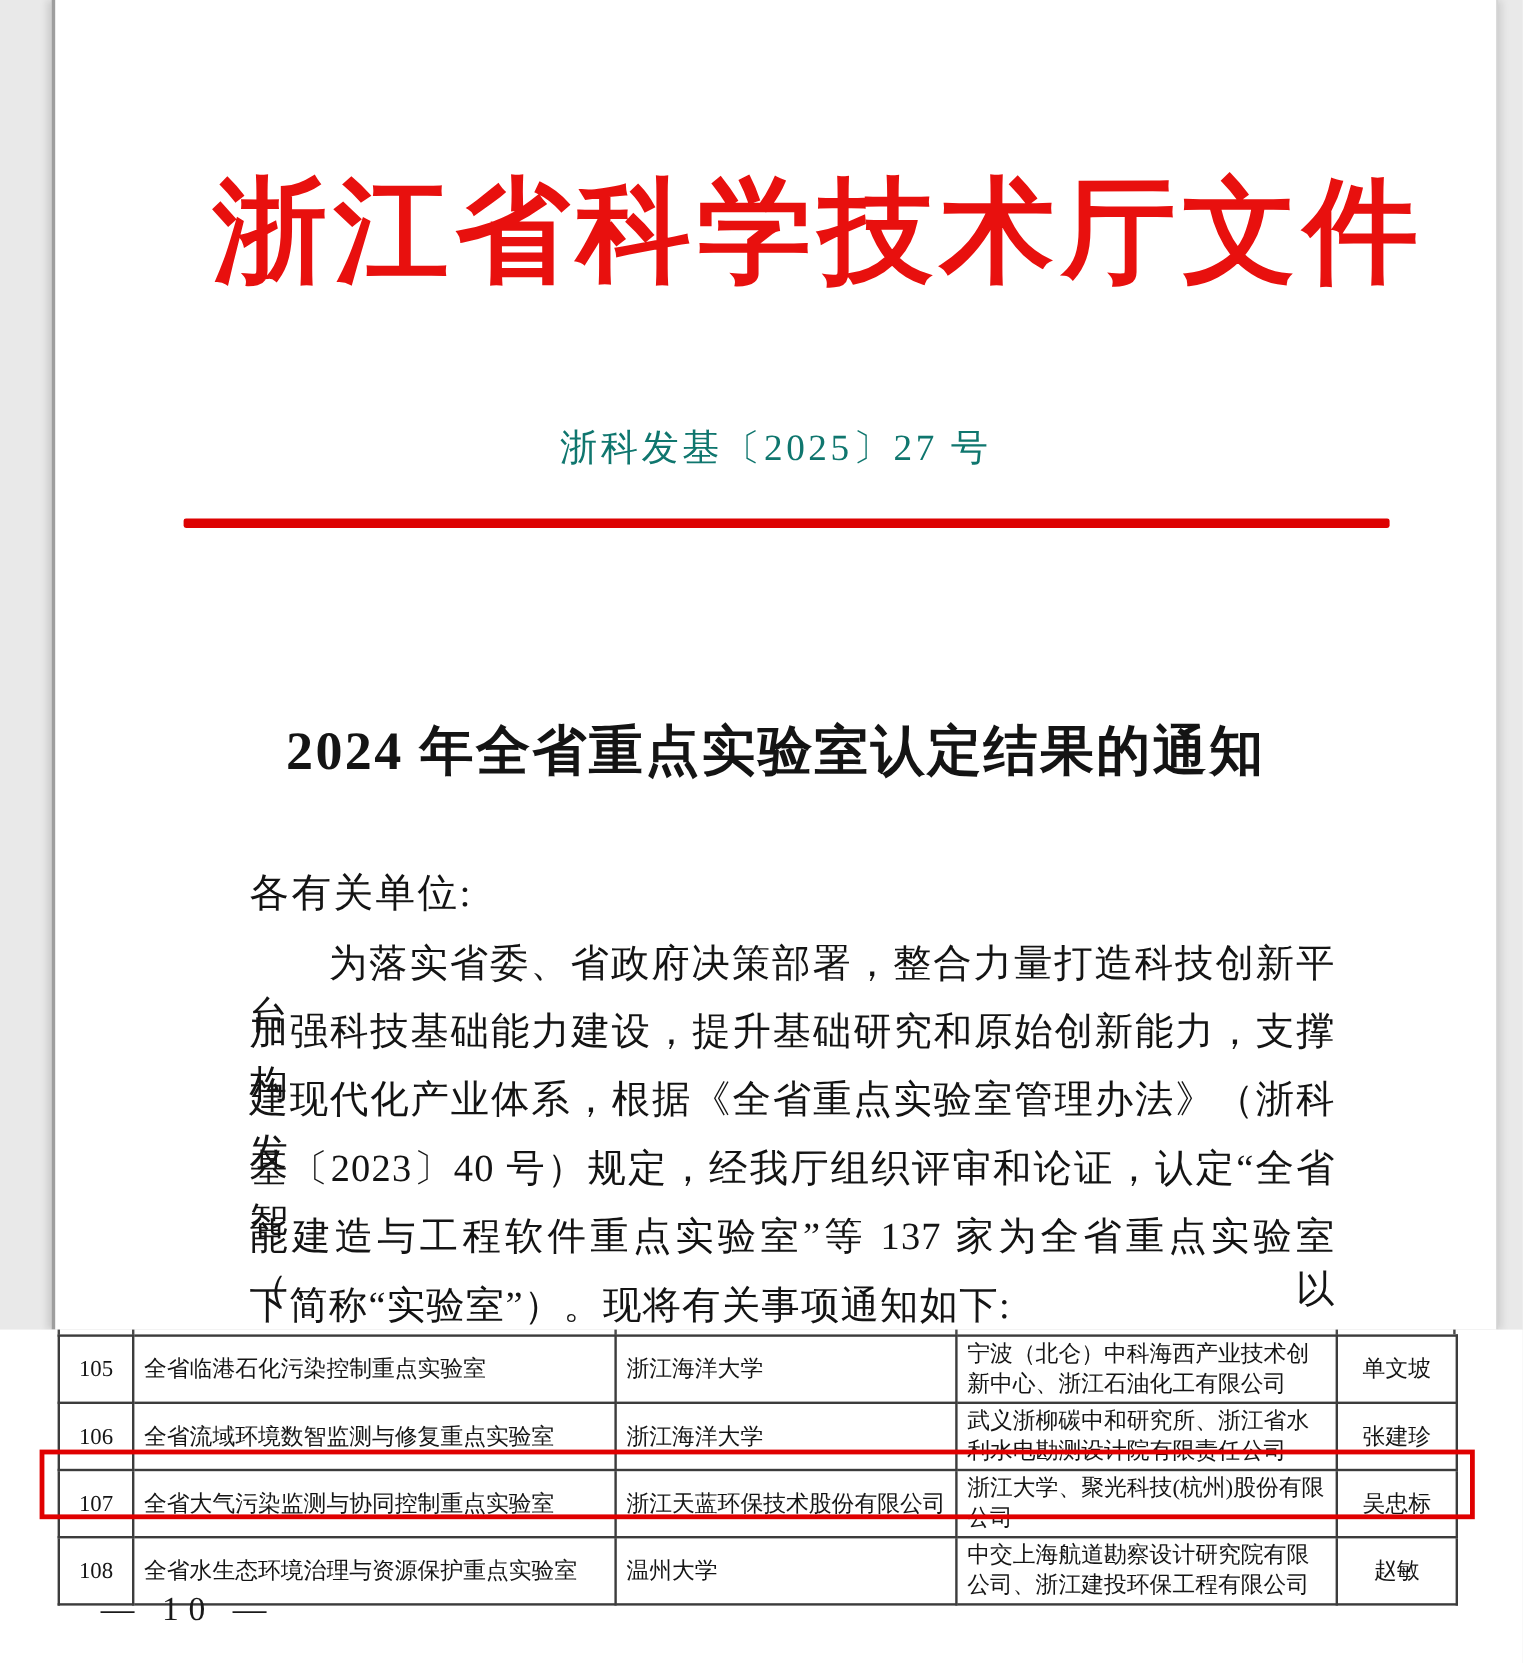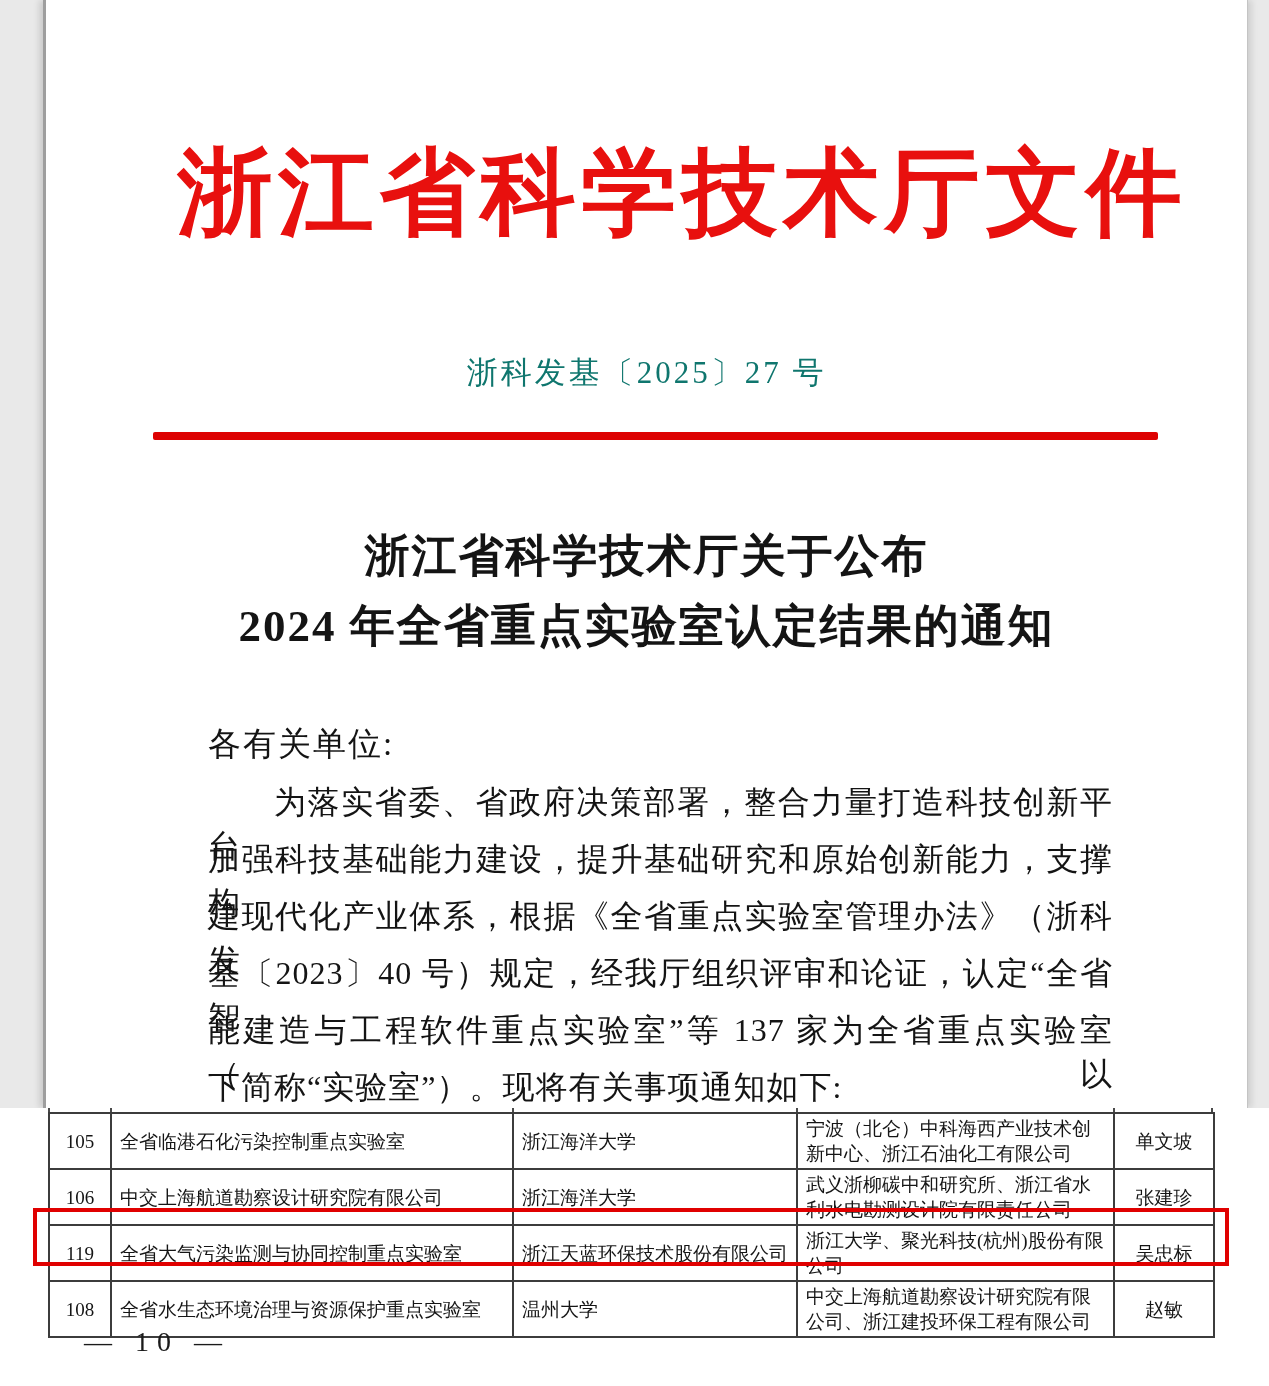--- a/index.html
+++ b/index.html
@@ -178,21 +178,20 @@
 
 <div class="canvas">
 
   <div class="page-top">
     <div class="doc-header-title">浙江省科学技术厅文件</div>
 
     <div class="doc-number">浙科发基〔2025〕27 号</div>
 
     <div class="red-rule"></div>
 
-    <div class="notice-title l1">浙江省科学技术厅关于公布</div>
 
     <div class="notice-title l2">2024 年全省重点实验室认定结果的通知</div>
 
     <div class="salutation">各有关单位:</div>
 
     <div class="body-line just indent bl0">为落实省委、省政府决策部署，整合力量打造科技创新平台，</div>
     <div class="body-line just bl1">加强科技基础能力建设，提升基础研究和原始创新能力，支撑构</div>
     <div class="body-line just bl2">建现代化产业体系，根据《全省重点实验室管理办法》（浙科发</div>
     <div class="body-line just bl3">基〔2023〕40 号）规定，经我厅组织评审和论证，认定“全省智</div>
     <div class="body-line just bl4">能建造与工程软件重点实验室”等 137 家为全省重点实验室（以</div>
@@ -221,27 +220,27 @@
       <tbody>
         <tr class="r-105">
           <td class="c-no">105</td>
           <td class="c-lab">全省临港石化污染控制重点实验室</td>
           <td class="c-inst">浙江海洋大学</td>
           <td class="c-part">宁波（北仑）中科海西产业技术创新中心、浙江石油化工有限公司</td>
           <td class="c-dir">单文坡</td>
         </tr>
         <tr class="r-106">
           <td class="c-no">106</td>
-          <td class="c-lab">中交上海航道勘察设计研究院有限公司</td>
+          <td class="c-lab">全省流域环境数智监测与修复重点实验室</td>
           <td class="c-inst">浙江海洋大学</td>
           <td class="c-part">武义浙柳碳中和研究所、浙江省水利水电勘测设计院有限责任公司</td>
           <td class="c-dir">张建珍</td>
         </tr>
         <tr class="r-107">
-          <td class="c-no">119</td>
+          <td class="c-no">107</td>
           <td class="c-lab">全省大气污染监测与协同控制重点实验室</td>
           <td class="c-inst">浙江天蓝环保技术股份有限公司</td>
           <td class="c-part">浙江大学、聚光科技(杭州)股份有限公司</td>
           <td class="c-dir">吴忠标</td>
         </tr>
         <tr class="r-108">
           <td class="c-no">108</td>
           <td class="c-lab">全省水生态环境治理与资源保护重点实验室</td>
           <td class="c-inst">温州大学</td>
           <td class="c-part">中交上海航道勘察设计研究院有限公司、浙江建投环保工程有限公司</td>

